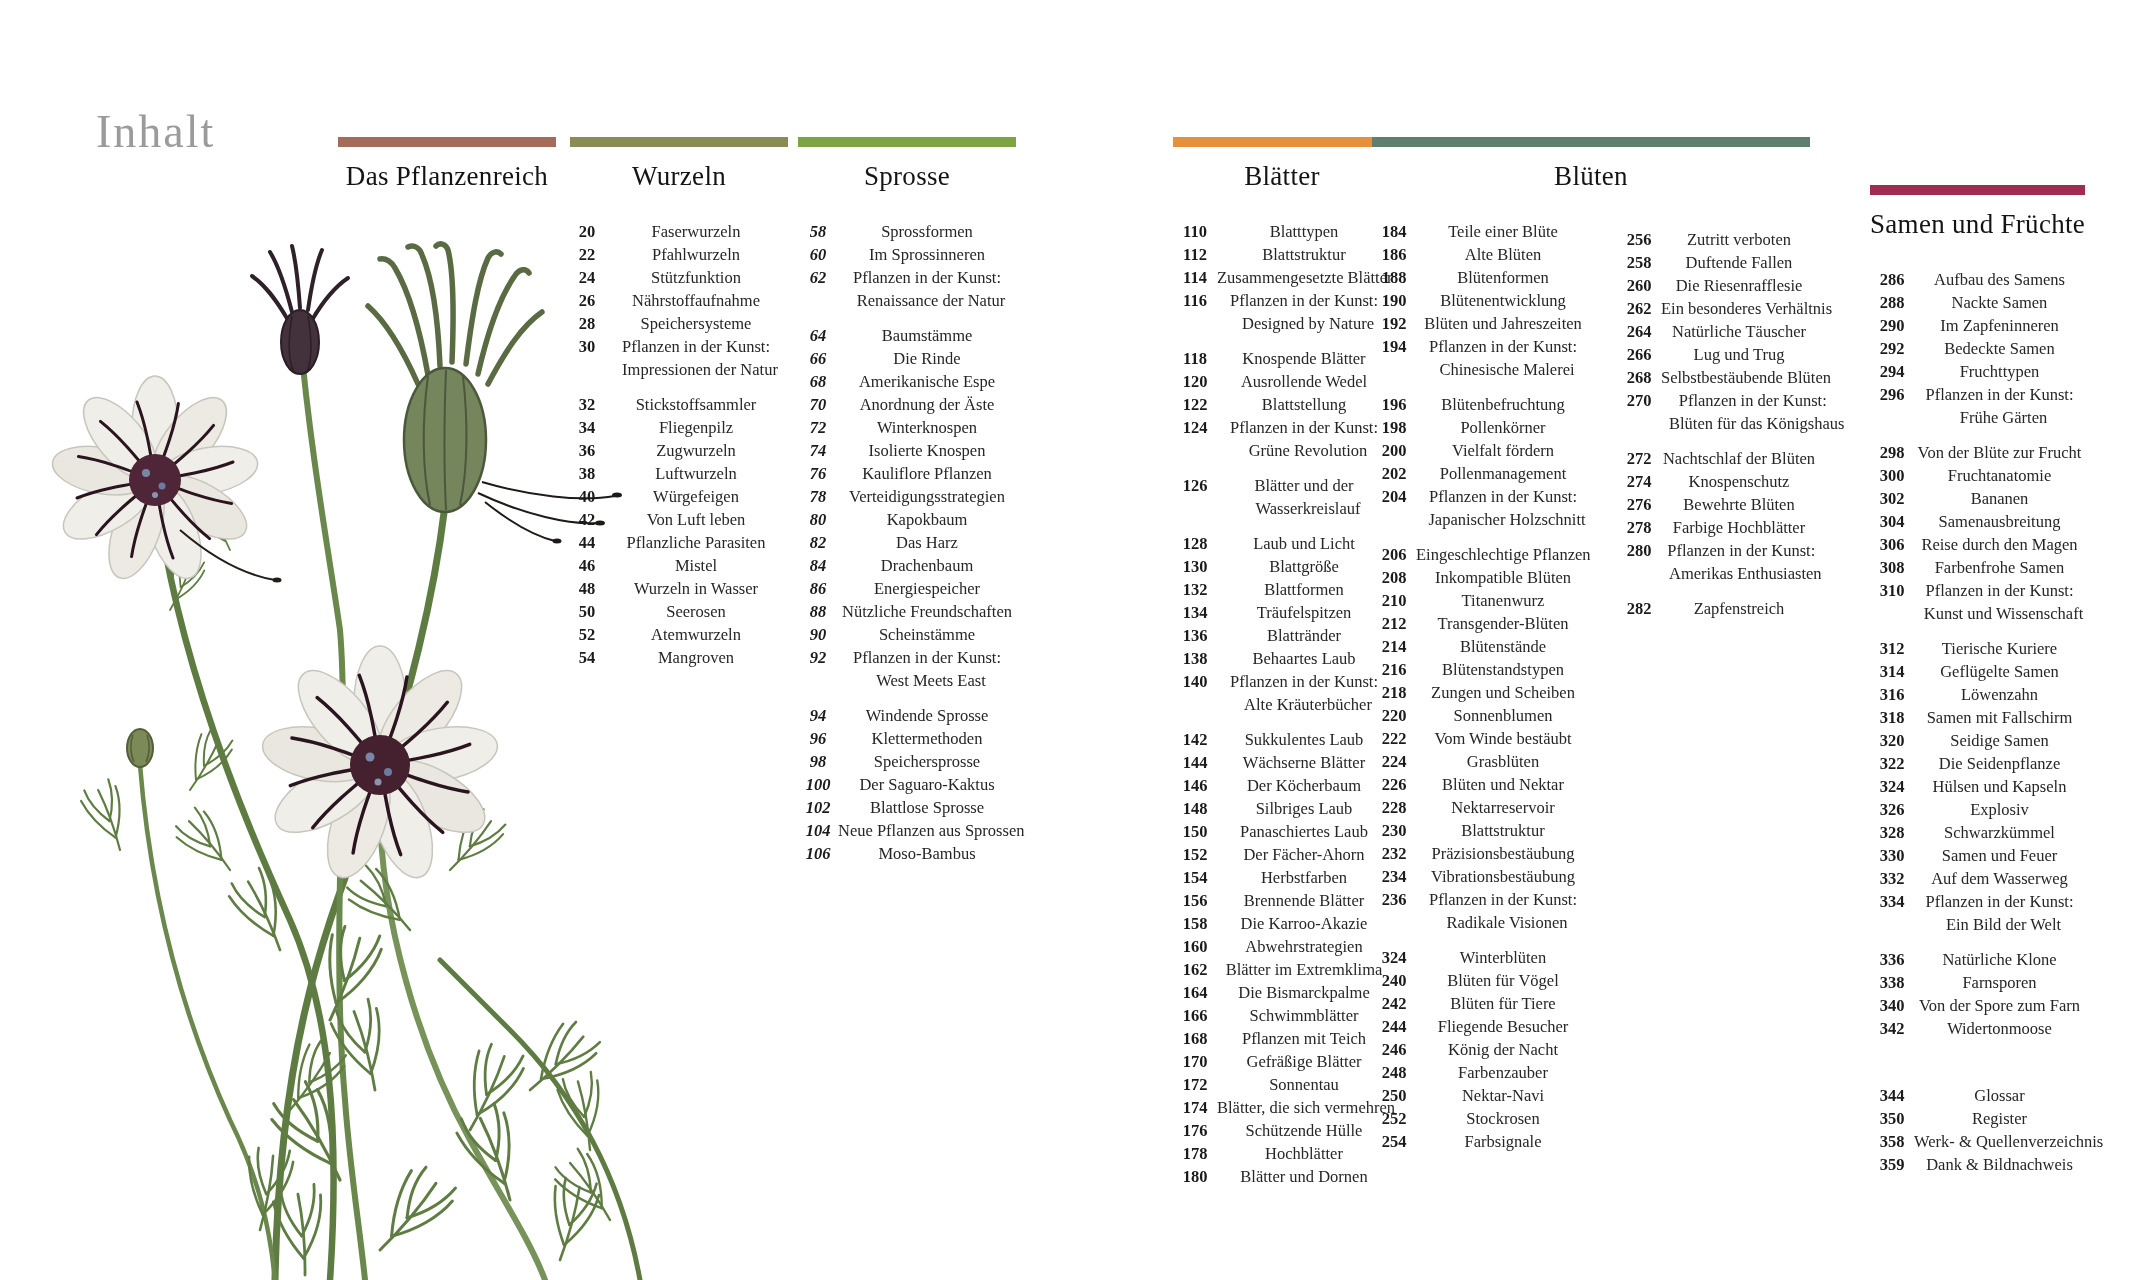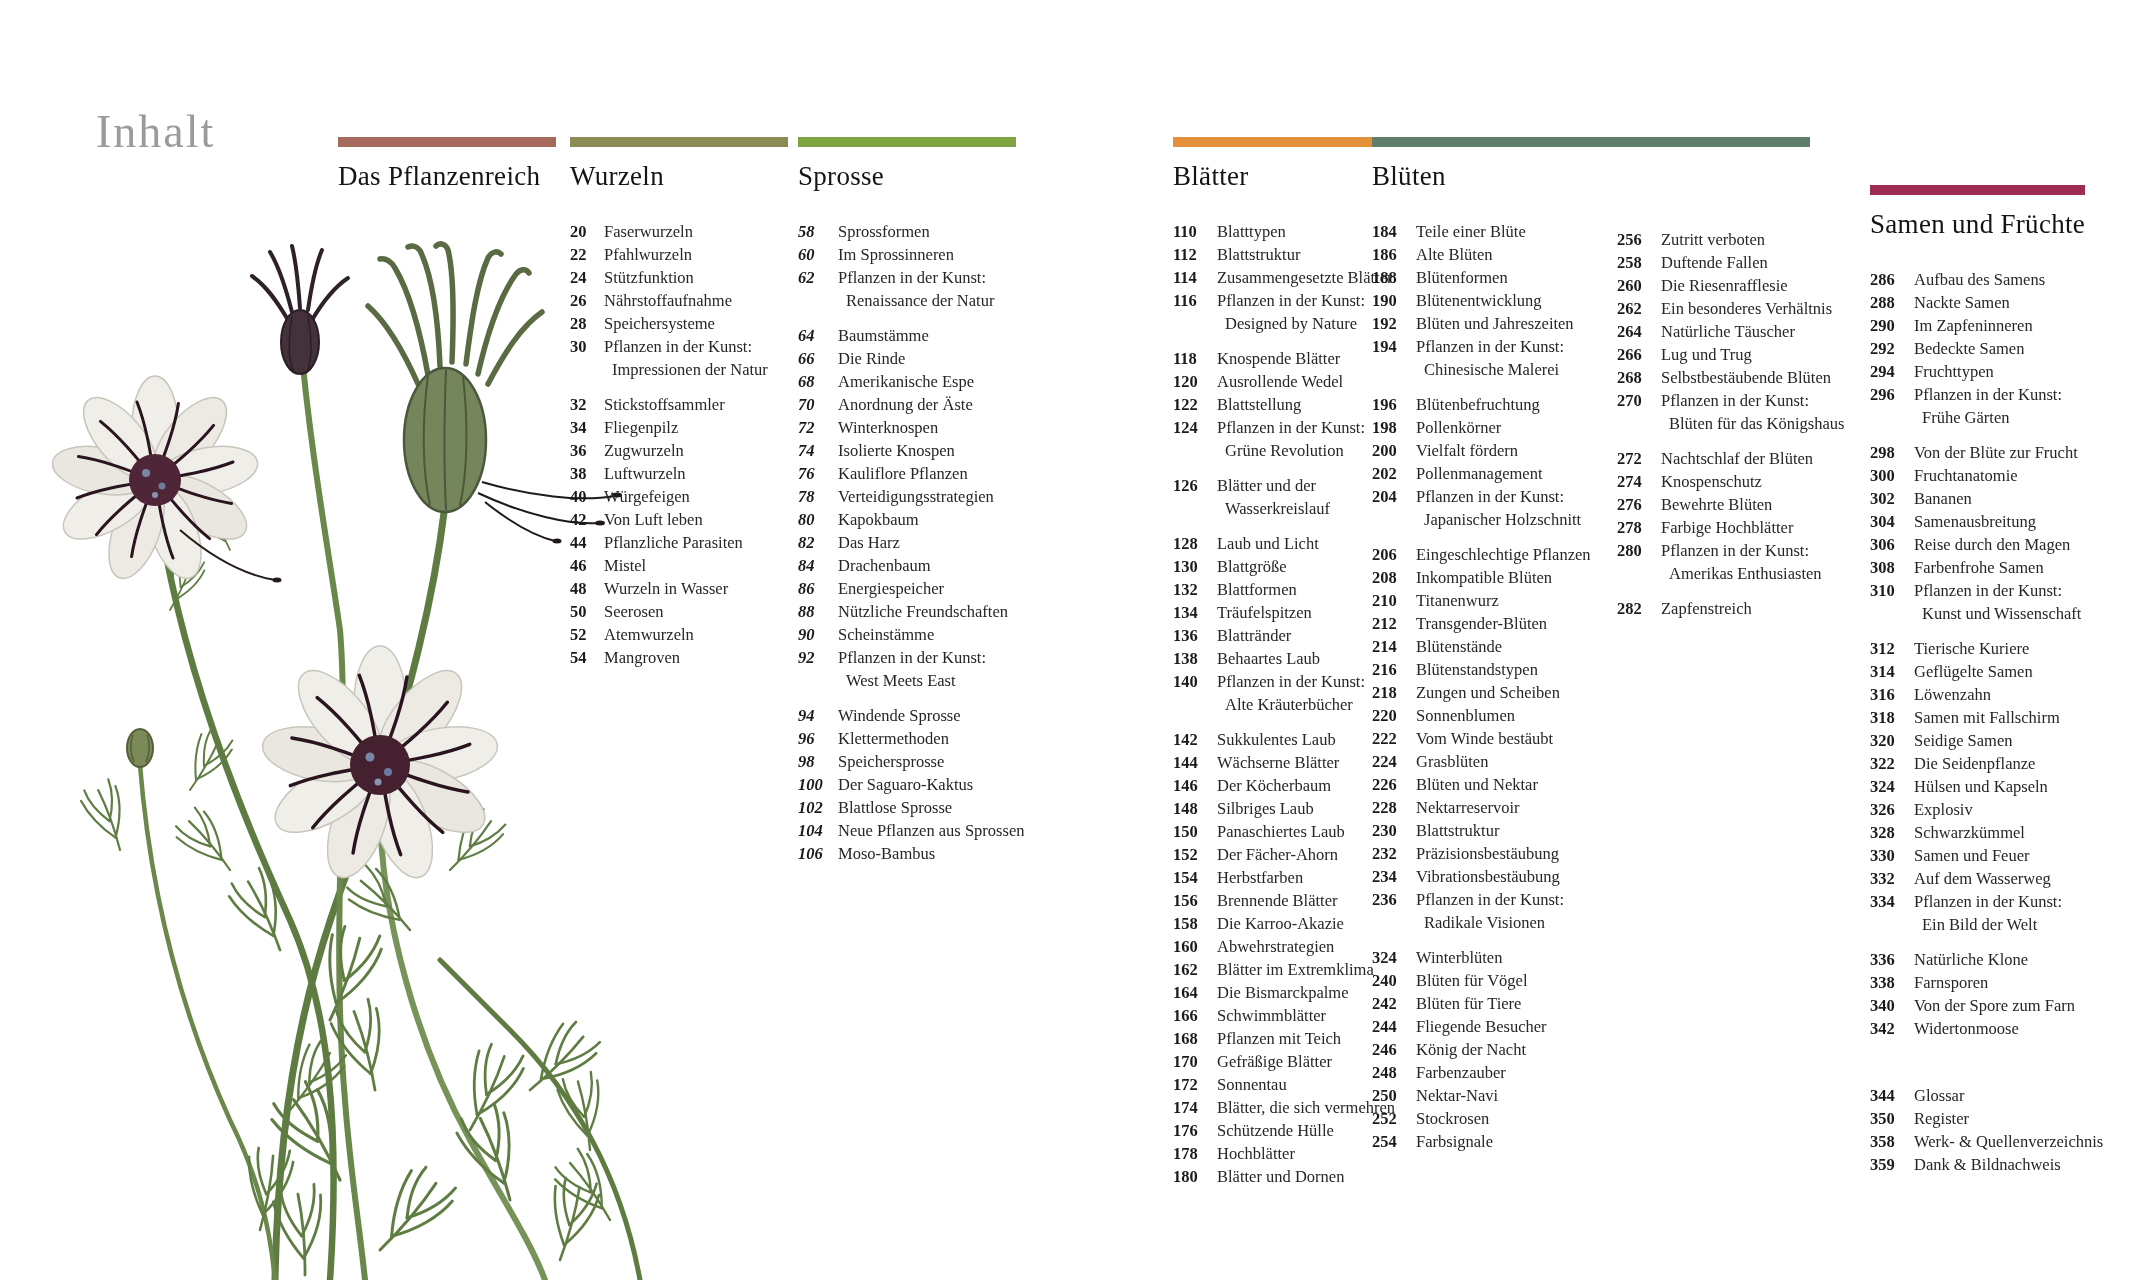--- a/index.html
+++ b/index.html
@@ -1,20 +1,20 @@
 <!DOCTYPE html>
 <html><head>
 <meta charset="utf-8">
 <style>
   html,body{margin:0;padding:0;background:#ffffff;}
   body{width:2143px;height:1280px;position:relative;overflow:hidden;
        font-family:"Liberation Serif","DejaVu Serif",serif;color:#2a2a2a;}
   .page-title{position:absolute;left:96px;top:78px;font-size:46px;line-height:1;
        color:#9b9b9b;letter-spacing:2px;font-weight:400;}
-  .toc-col{position:absolute;top:137px;}
+  .toc-col{position:absolute;top:137px;text-align:center;}
   .bar{height:10px;width:100%;}
   h2.sec{font-size:27px;line-height:31px;font-weight:400;color:#141414;
        margin:14px 0 0 0;letter-spacing:.3px;white-space:nowrap;}
   ul.entries{list-style:none;margin:28px 0 0 0;padding:0;}
   li.entry{display:flex;font-size:16.5px;line-height:23px;color:#262626;margin:0;}
   li.entry.wrap{margin-bottom:12px;}
   .num{font-weight:700;color:#1b1b1b;flex:0 0 34px;}
   .n40 .num{flex-basis:40px;font-style:italic;}
   .n44 .num{flex-basis:44px;}
   .lbl{flex:1;white-space:nowrap;}

